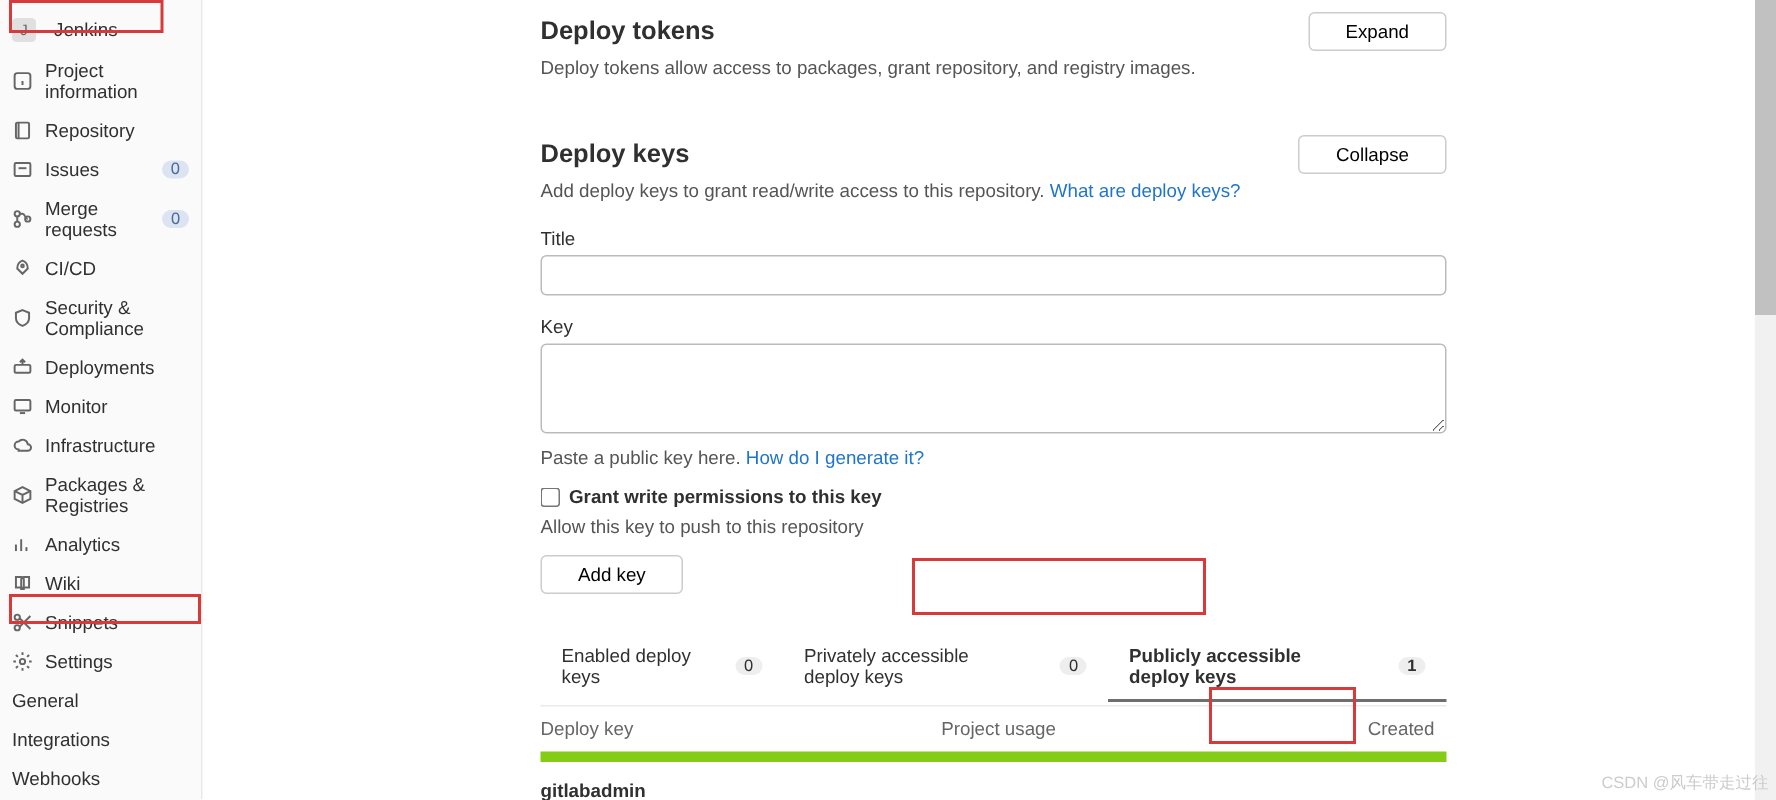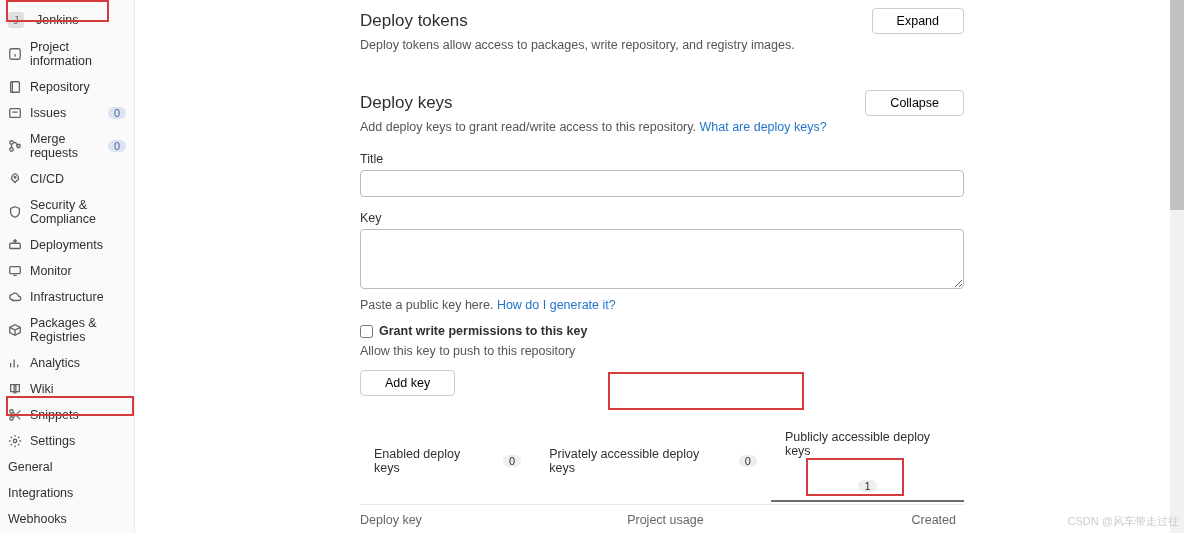--- a/index.html
+++ b/index.html
@@ -7,32 +7,32 @@
 .container { display: flex; width: 1184px; height: 533px; position: relative; overflow: hidden; }
 .sidebar { width: 135px; background: #fafafa; border-right: 1px solid #eaeaea; padding: 6px 0; overflow-y: auto; }
 .sidebar-item { display: flex; align-items: center; padding: 6px 8px; cursor: pointer; font-size: 12.5px; color: #303030; gap: 8px; position: relative; }
 .sidebar-item.sub { font-size: 12.5px; }
 .icon { width: 14px; height: 14px; display: inline-flex; align-items: center; justify-content: center; flex-shrink: 0; }
 .icon svg { width: 14px; height: 14px; fill: none; stroke: #666; stroke-width: 1.5; }
 .badge { background: #dbe4f0; color: #4a6a9f; border-radius: 10px; padding: 0 6px; font-size: 11px; margin-left: auto; min-width: 18px; text-align: center; }
 .avatar { width: 16px; height: 16px; background: #e0e0e0; border-radius: 3px; display: inline-flex; align-items: center; justify-content: center; font-size: 10px; color: #666; margin-right: 4px;}
 .main { flex: 1; padding: 8px 220px 8px 225px; overflow-y: auto; position: relative; }
 .section-header { display: flex; justify-content: space-between; align-items: center; margin-bottom: 4px; }
-h2 { font-size: 17px; font-weight: 400; color: #303030; }
+h2 { font-size: 17px; font-weight: 700; color: #303030; }
 .desc { font-size: 12.5px; color: #555; margin-bottom: 18px; }
 .btn { background: #fff; border: 1px solid #ccc; border-radius: 4px; padding: 5px 24px; font-size: 12.5px; cursor: pointer; }
 .link { color: #1f75cb; text-decoration: none; cursor: pointer; }
 .field-label { font-size: 12.5px; color: #303030; margin-bottom: 4px; display: block; }
 .text-input { width: 100%; border: 1px solid #bbb; border-radius: 4px; padding: 5px 8px; font-size: 13px; margin-bottom: 14px; }
 .textarea { width: 100%; border: 1px solid #bbb; border-radius: 4px; padding: 5px 8px; font-size: 13px; resize: vertical; height: 60px; margin-bottom: 6px; }
 .helper { font-size: 12.5px; color: #555; margin-bottom: 12px; }
 .checkbox-row { display: flex; align-items: center; gap: 6px; font-size: 12.5px; margin-bottom: 6px; }
 .tabs { display: flex; border-bottom: 1px solid #eaeaea; margin-top: 24px; gap: 0; }
 .tab { padding: 10px 14px; font-size: 12.5px; cursor: pointer; display: flex; align-items: center; gap: 22px; border-bottom: 2px solid transparent; }
-.tab.active { font-weight: 400; box-shadow: inset 0 -2px 0 #6e6e6e; flex-direction: column; }
+.tab.active { font-weight: 700; box-shadow: inset 0 -2px 0 #6e6e6e; }
 .tab-badge { background: #eee; border-radius: 8px; padding: 0 6px; font-size: 11px; }
 .table-head { display: flex; padding: 8px 0; font-size: 12.5px; color: #666; border-bottom: 7px solid #84cc16; }
 .col-key { flex: 1.3; }
 .col-usage { flex: 0.6; }
 .col-created { flex: 1; text-align: right; padding-right: 8px; }
 .table-row { display: flex; padding: 12px 0; font-size: 12.5px; align-items: center; border-bottom: 1px solid #eaeaea;}
 .key-name { font-weight: 600; margin-bottom: 2px; }
 .fingerprint { font-size: 12px; color: #555; line-height: 1.4; word-break: break-all; }
 .highlight-box { position: absolute; border: 2px solid #d83a3a; pointer-events: none; }
 .scrollbar-track { position: absolute; right: 0; top: 0; width: 14px; height: 533px; background: #f1f1f1; }
@@ -190,21 +190,21 @@
       </div>
     <div class="sidebar-item sub"></div>
 
   </div>
 
   <div class="main">
     <div class="section-header">
       <h2>Deploy tokens</h2>
       <button class="btn">Expand</button>
     </div>
-    <p class="desc">Deploy tokens allow access to packages, write repository, and registry images.</p>
+    <p class="desc">Deploy tokens allow access to packages, grant repository, and registry images.</p>
 
     <div style="height:20px"></div>
 
     <div class="section-header">
       <h2>Deploy keys</h2>
       <button class="btn">Collapse</button>
     </div>
     <p class="desc">
       <span>Add deploy keys to grant read/write access to this repository. </span><a class="link">What are deploy keys?</a>
     </p>

